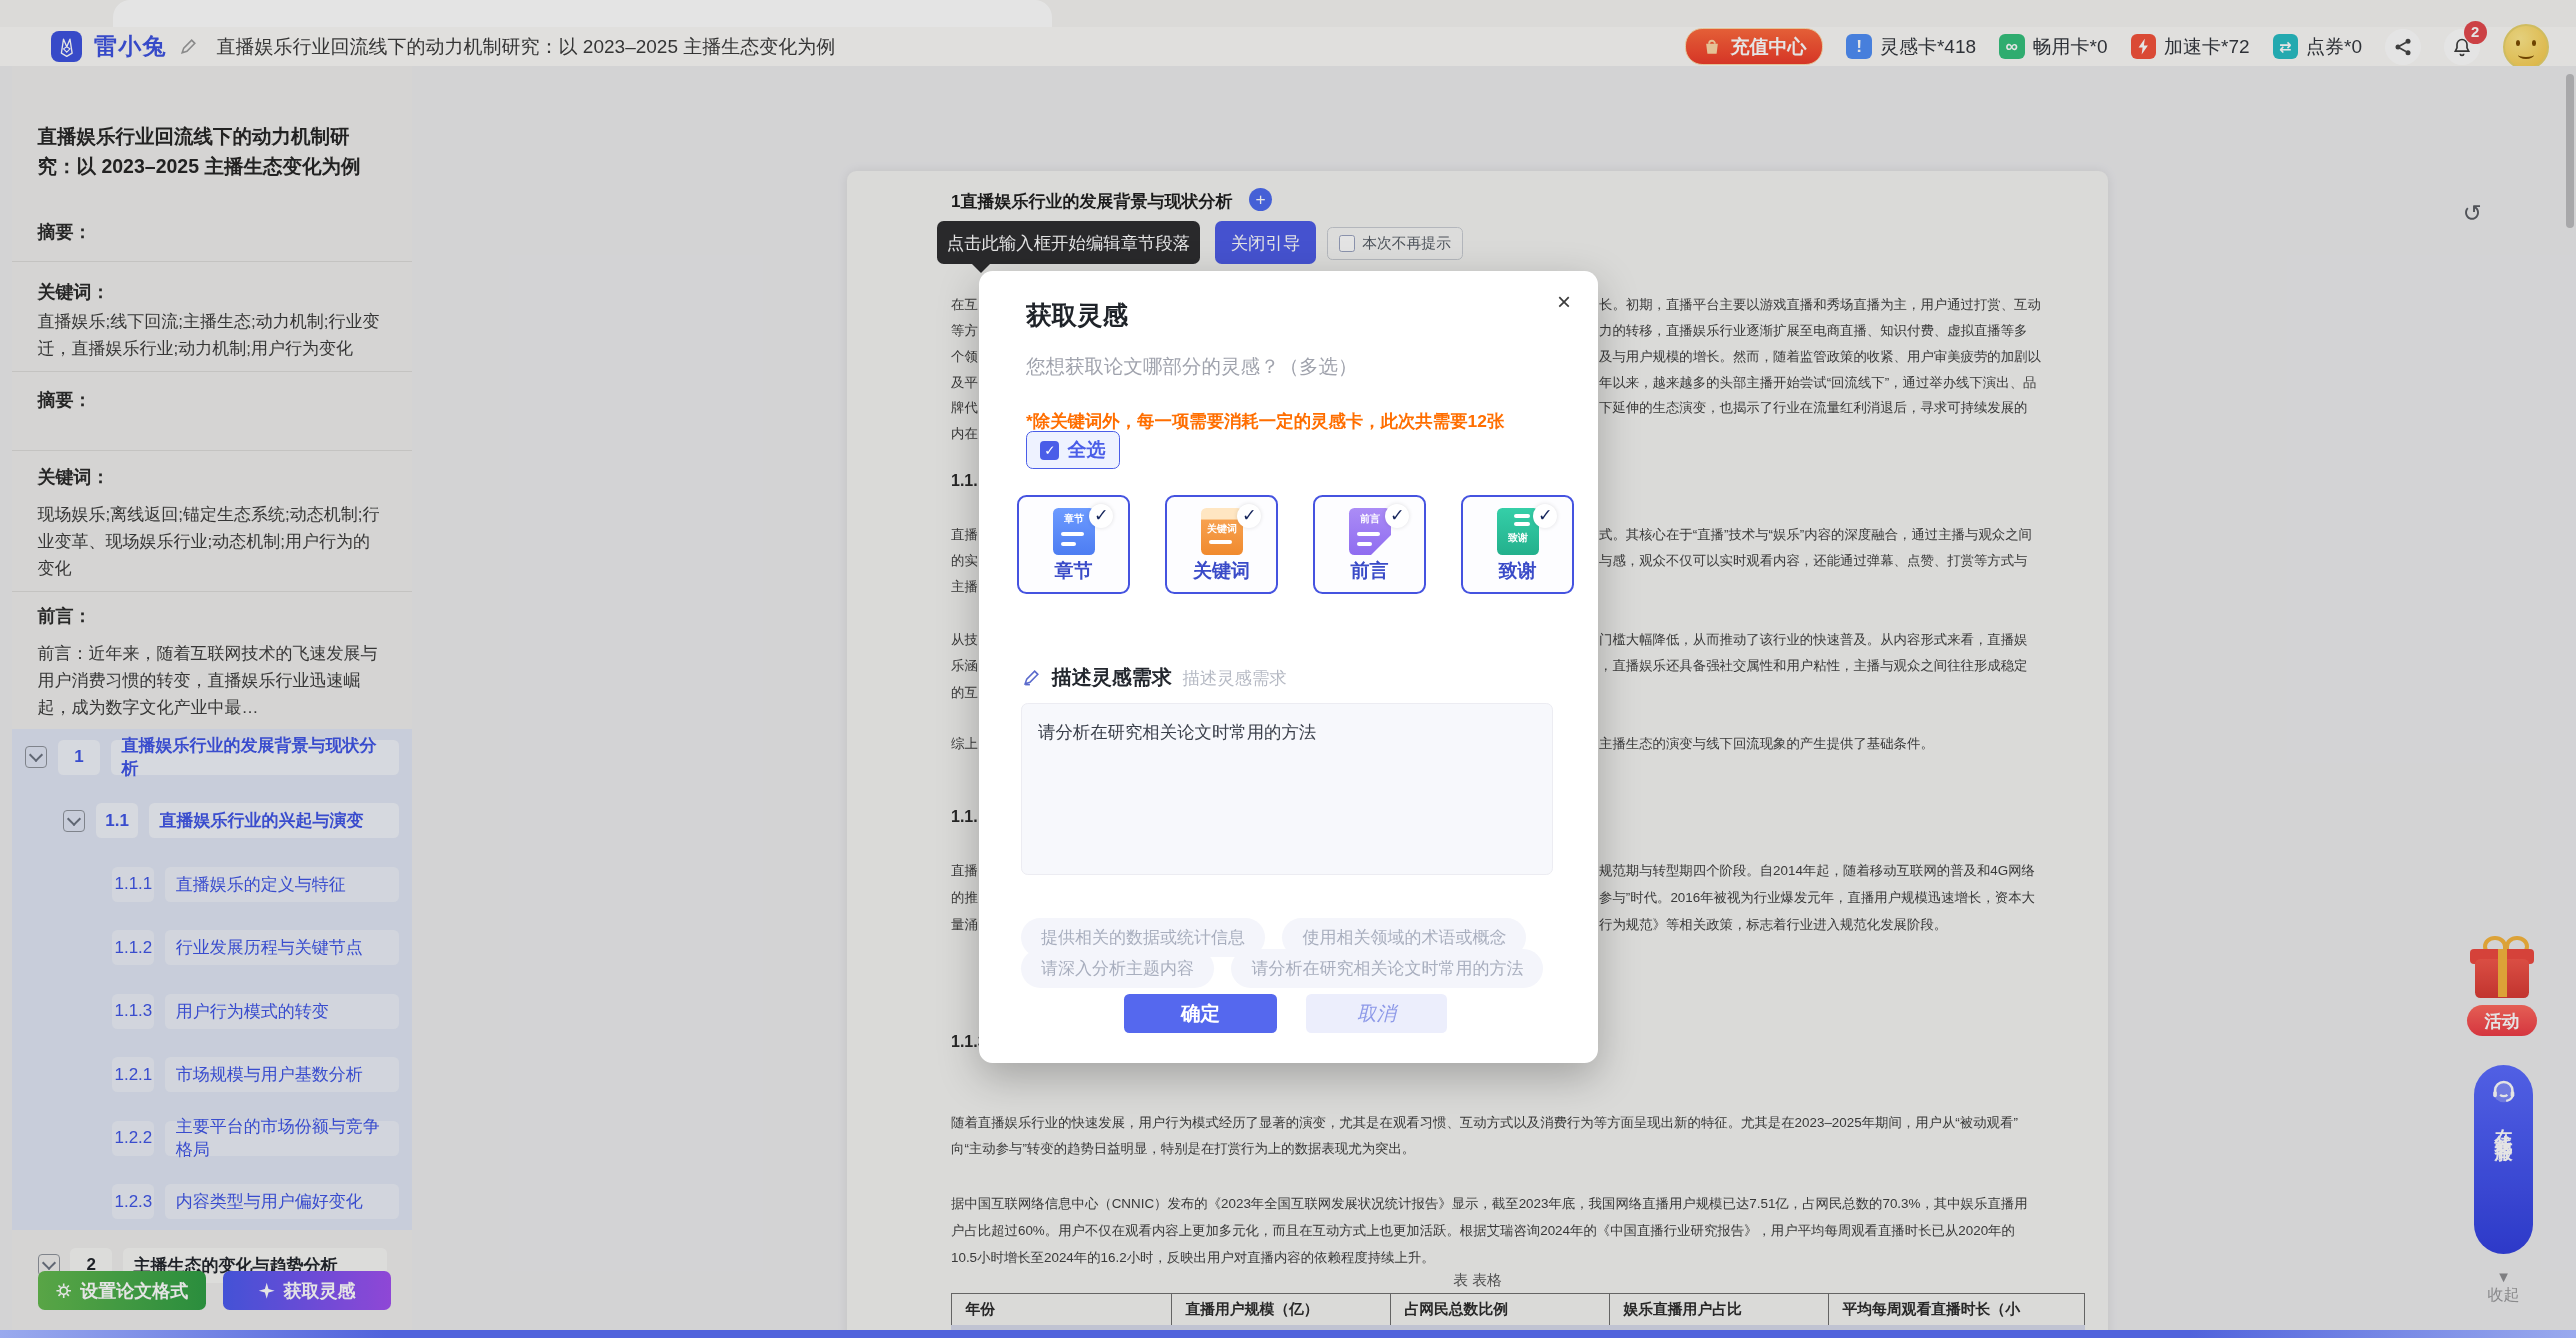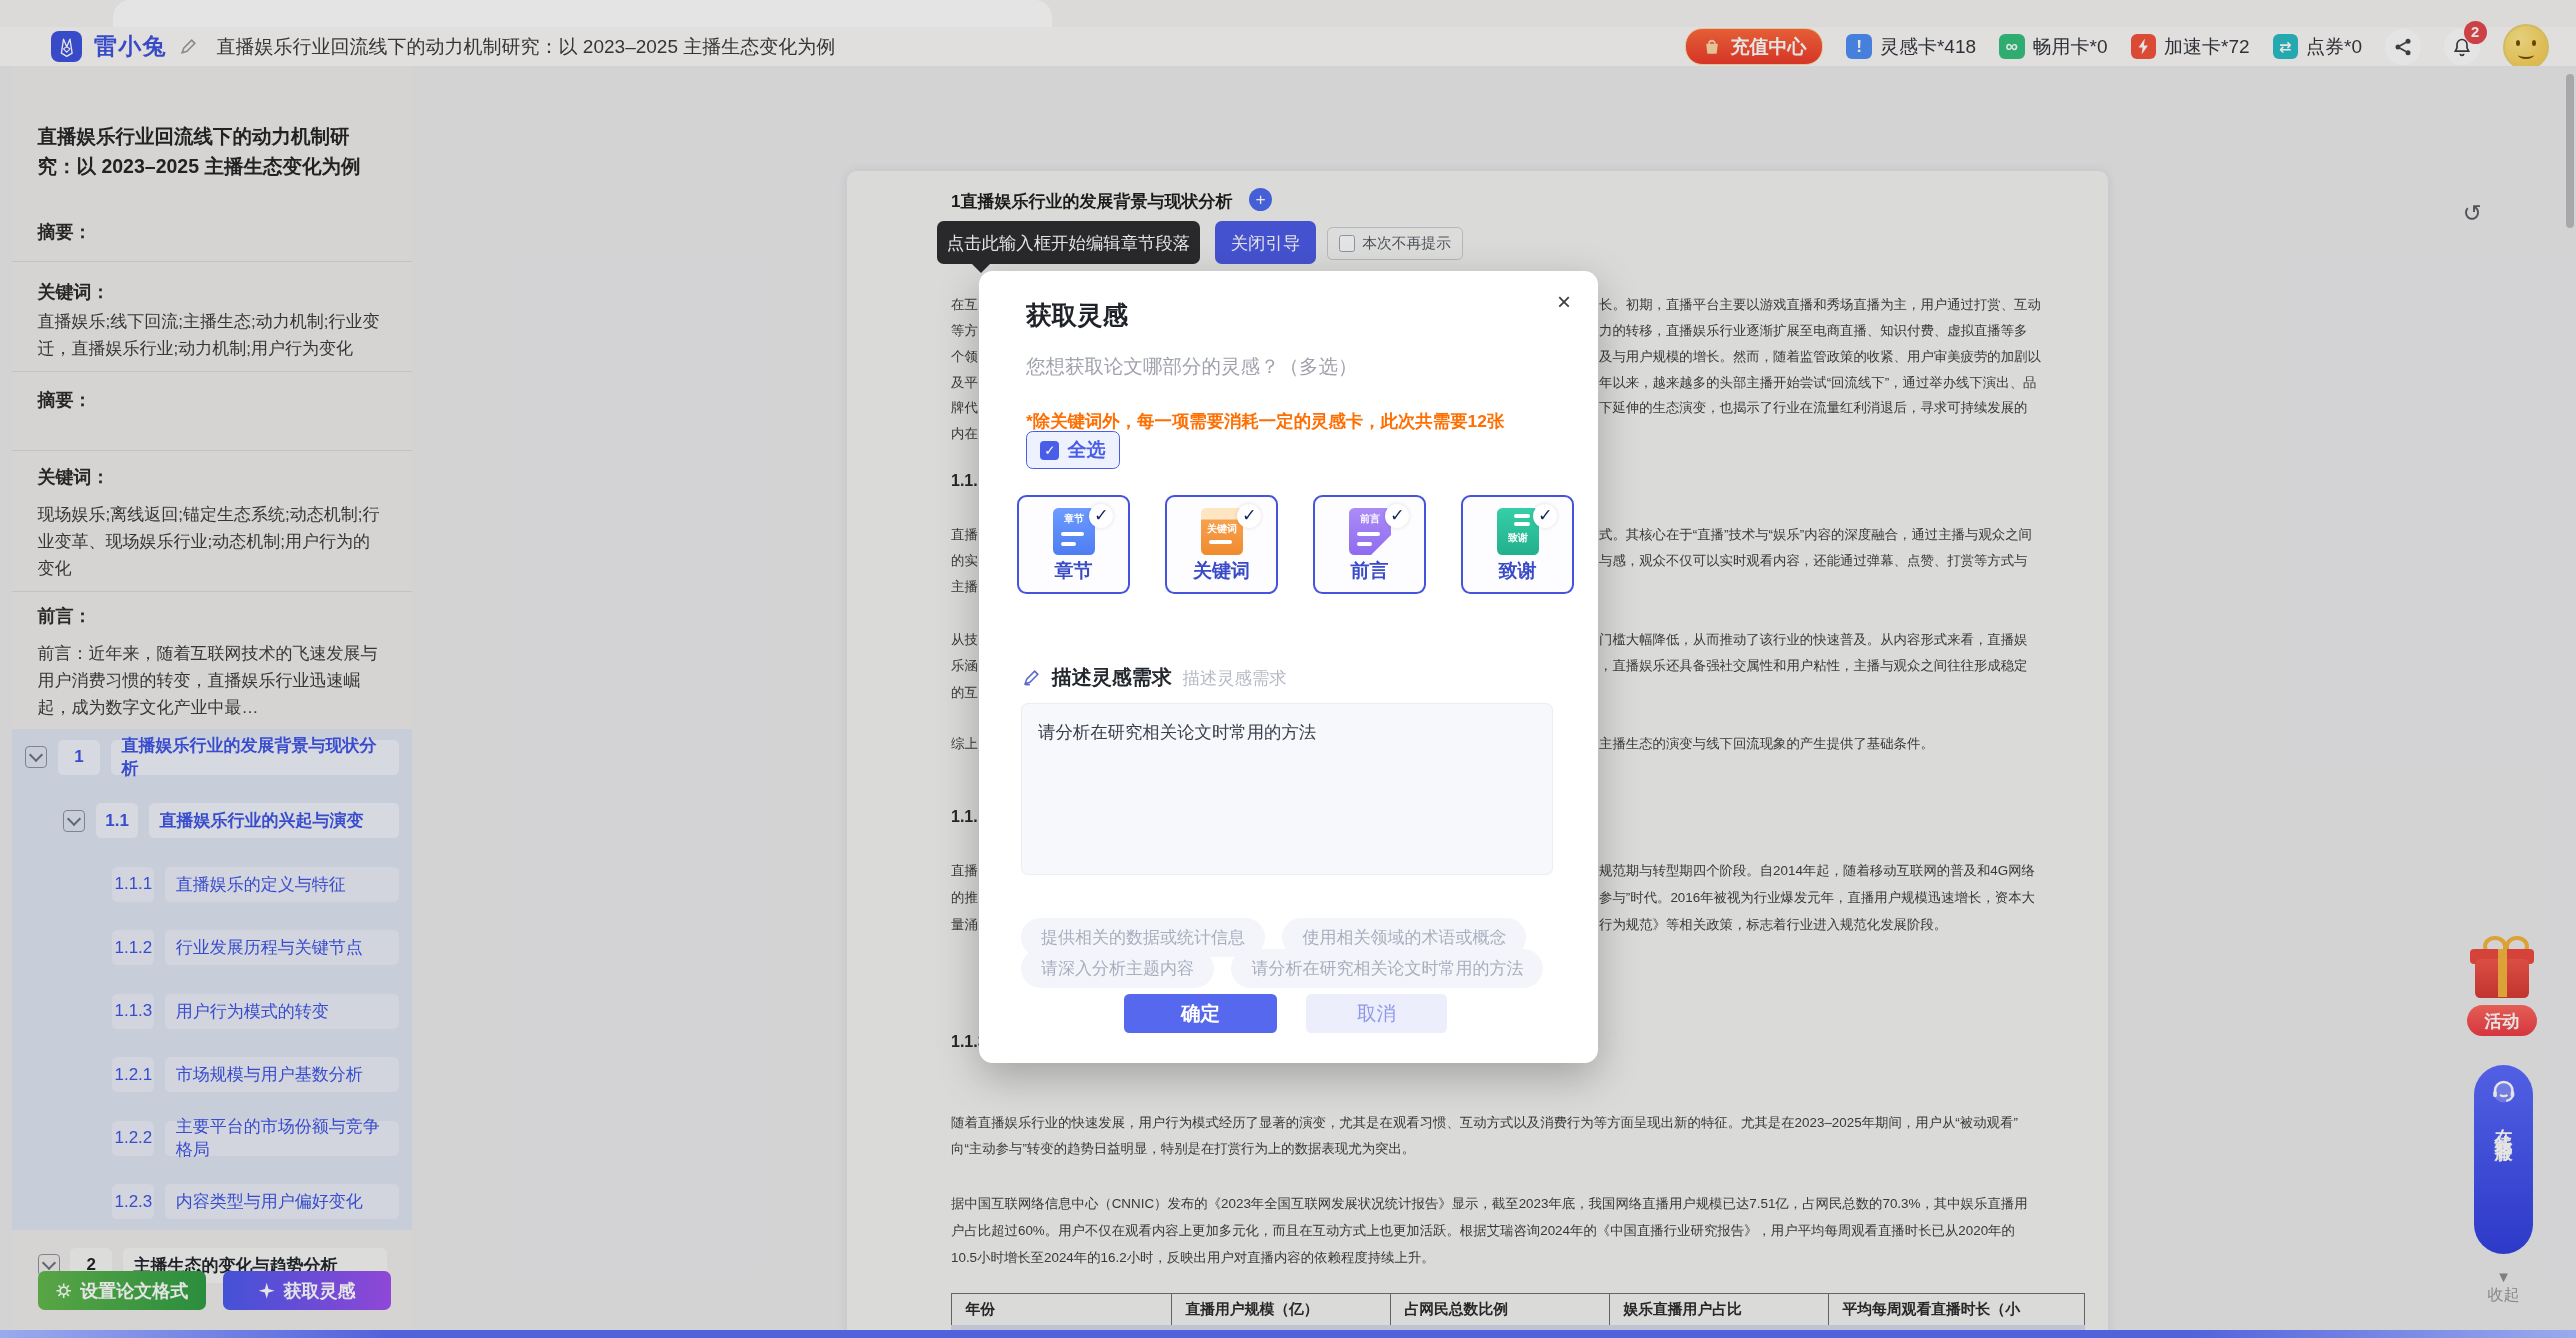--- a/index.html
+++ b/index.html
@@ -139,21 +139,21 @@
   #m-desc{position:absolute;left:43px;top:393px;display:flex;align-items:baseline;gap:10.7px;}
   #m-desc .t1{font-size:20px;font-weight:bold;color:#23272e;}
   #m-desc .t2{font-size:17.4px;color:#b6bac4;}
   #m-text{position:absolute;left:42px;top:432px;width:532px;height:172px;box-sizing:border-box;background:#f7f8fc;border:0.7px solid #ececf2;
      border-radius:6.7px;resize:none;padding:16px;font-size:17.4px;color:#3a3f4a;font-family:"Liberation Sans","DejaVu Sans",sans-serif;outline:none;}
   .chiprow{position:absolute;left:42px;display:flex;gap:17.4px;}
   .chip{height:39px;padding:0 20px;border-radius:19.5px;background:#f4f5fb;color:#a8aebe;font-size:17px;display:flex;align-items:center;white-space:nowrap;}
   #m-ok{position:absolute;left:145px;top:723px;width:153px;height:39px;border-radius:5.4px;background:#5568ee;color:#fff;
      font-size:19.5px;font-weight:bold;display:flex;align-items:center;justify-content:center;}
   #m-cancel{position:absolute;left:327px;top:723px;width:141px;height:39px;border-radius:5.4px;background:#eceefc;color:#8d99e8;
-     font-size:19.5px;display:flex;align-items:center;justify-content:center;}
+     font-size:19.5px;display:flex;align-items:center;justify-content:center;font-style:italic;}
   svg{display:block;}
 </style>
 </head>
 <body>
 
 <div id="stage">
 
   <div id="chrome-top">
     <div id="chrome-tab"></div>
   </div>
@@ -460,20 +460,21 @@
       <div class="dline head" style="top:861px">
           <span class="lf">1.1.3 用户行为模式的转变</span>
         </div>
 
       <div class="fline" style="top:943px">随着直播娱乐行业的快速发展，用户行为模式经历了显著的演变，尤其是在观看习惯、互动方式以及消费行为等方面呈现出新的特征。尤其是在2023–2025年期间，用户从“被动观看”</div>
       <div class="fline" style="top:969px">向“主动参与”转变的趋势日益明显，特别是在打赏行为上的数据表现尤为突出。</div>
       <div class="fline" style="top:1024px">据中国互联网络信息中心（CNNIC）发布的《2023年全国互联网发展状况统计报告》显示，截至2023年底，我国网络直播用户规模已达7.51亿，占网民总数的70.3%，其中娱乐直播用</div>
       <div class="fline" style="top:1051px">户占比超过60%。用户不仅在观看内容上更加多元化，而且在互动方式上也更加活跃。根据艾瑞咨询2024年的《中国直播行业研究报告》，用户平均每周观看直播时长已从2020年的</div>
       <div class="fline" style="top:1078px">10.5小时增长至2024年的16.2小时，反映出用户对直播内容的依赖程度持续上升。</div>
 
+      <div id="tcap">表  表格</div>
       <div id="dtable">
         <div class="cell" style="width:221px">年份</div>
         <div class="cell" style="width:219px">直播用户规模（亿）</div>
         <div class="cell" style="width:219px">占网民总数比例</div>
         <div class="cell" style="width:219px">娱乐直播用户占比</div>
         <div class="cell" style="flex:1">平均每周观看直播时长（小</div>
       </div>
       <div id="trow2"></div>
     </div>
 

